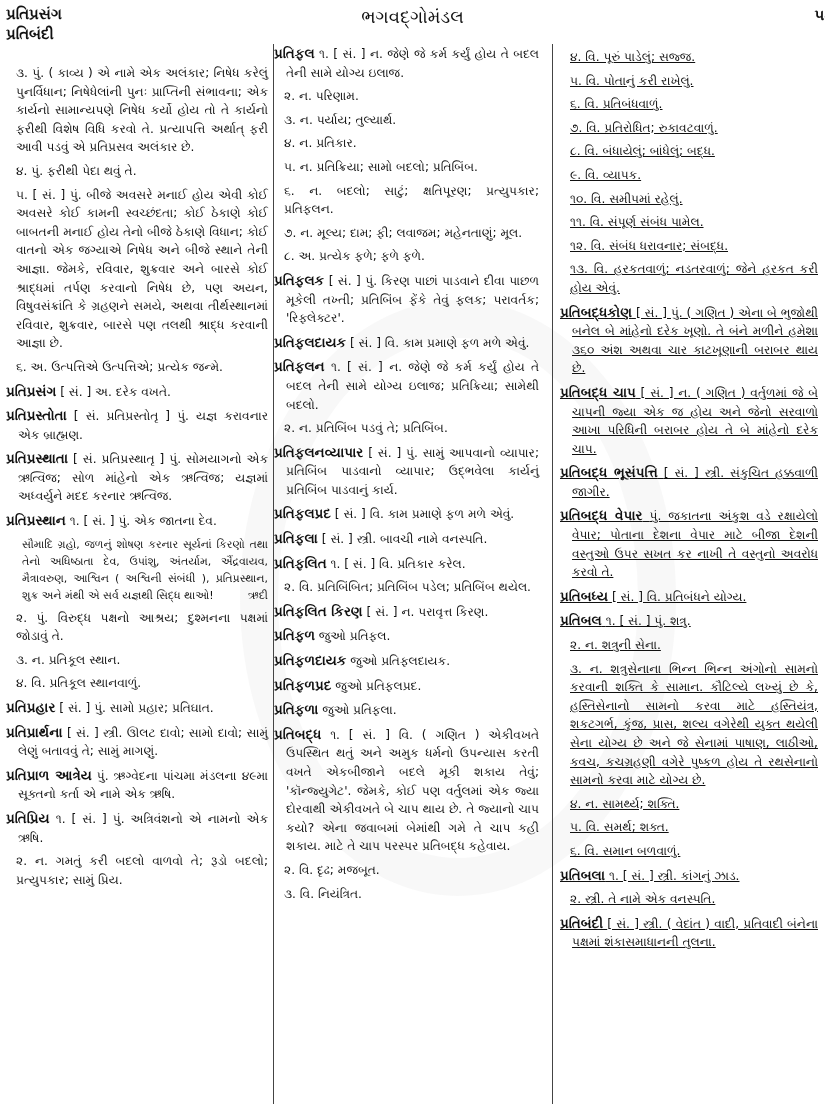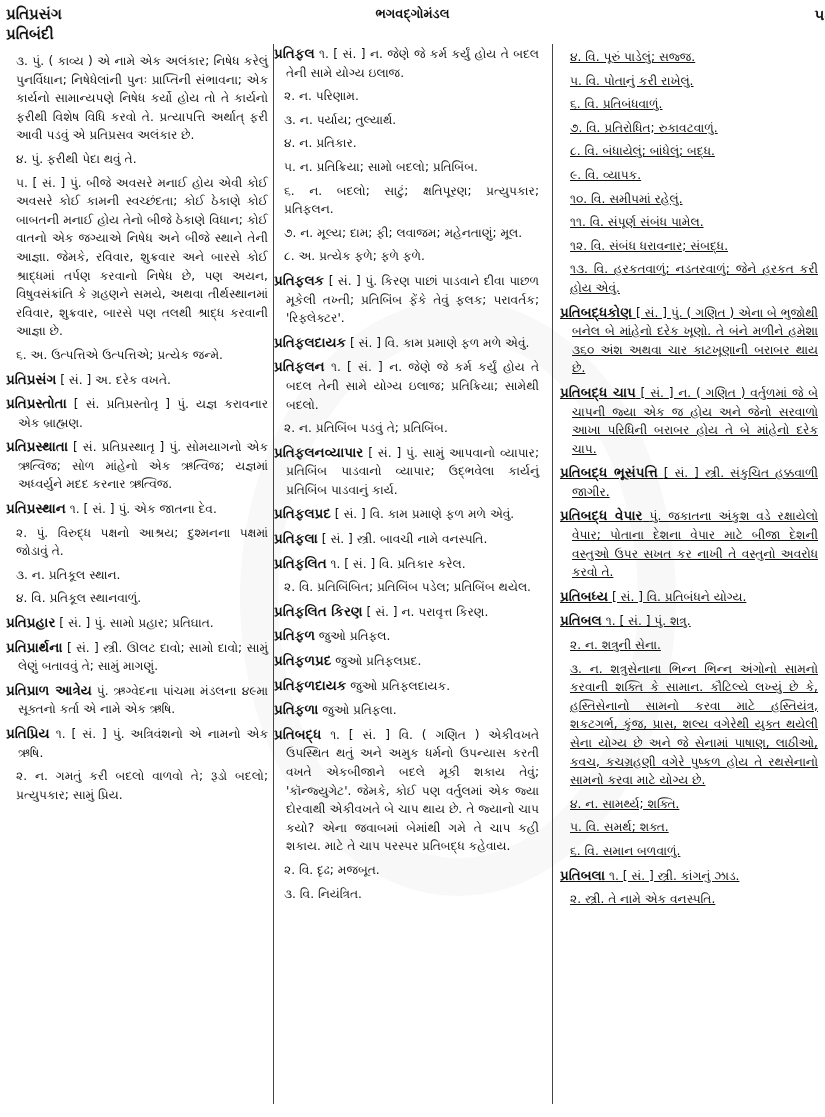--- a/index.html
+++ b/index.html
@@ -1,21 +1,21 @@
 <!DOCTYPE html>
 <html><head>
 <meta charset="utf-8">
 <style>
   html, body { margin:0; padding:0; background:#ffffff; }
   body { width:825px; height:1117px; overflow:hidden; position:relative; color:#111; font-family:"DejaVu Sans", sans-serif; }
   .page { position:absolute; left:0; top:0; width:825px; height:979px;padding-left:35px; }
   .hdr-left { position:absolute; left:6px; top:4px; font-size:15px; font-weight:bold; line-height:20px; }
-  .hdr-center { position:absolute; left:0; width:825px; top:6px; text-align:center; font-size:13px; font-weight:bold; }
+  .hdr-center { position:absolute; left:0; width:825px; top:6px; text-align:center; font-size:18px; font-weight:normal; }
   .hdr-right { position:absolute; right:10px; top:6px; font-size:15px; font-weight:bold;text-align:center; }
-  .col { position:absolute; top:52px; font-size:12.2px; line-height:18.6px; text-align:justify; }
+  .col { position:absolute; top:64px; font-size:12.2px; line-height:18.6px; text-align:justify; }
   .col1 { left:6px; width:262px; }
   .col2 { left:274px; width:265px; top:44px; }
   .col3 { left:560px; width:258px; top:48px;text-decoration:underline; }
   .divider { position:absolute; width:1px; background:#444; }
   .div1 { left:273px; top:44px; height:1060px; }
   .div2 { left:552px; top:44px; height:1060px; }
   .entry { margin:0 0 5px 0; }
   .entry .hw { font-weight:bold; font-size:13.5px; }
   .sense { margin:0 0 5px 0; padding-left:0; }
   .ind { padding-left:10px; }
@@ -42,20 +42,21 @@
 
   <div class="col col1" id="col1">
       <div class="sense ind">૩. પું. ( કાવ્ય ) એ નામે એક અલંકાર; નિષેધ કરેલું પુનર્વિધાન; નિષેધેલાંની પુનઃ પ્રાપ્તિની સંભાવના; એક કાર્યનો સામાન્યપણે નિષેધ કર્યો હોય તો તે કાર્યનો ફરીથી વિશેષ વિધિ કરવો તે. પ્રત્યાપત્તિ અર્થાત્ ફરી આવી પડવું એ પ્રતિપ્રસવ અલંકાર છે.</div>
       <div class="sense ind">૪. પું. ફરીથી પેદા થવું તે.</div>
       <div class="sense ind">૫. [ સં. ] પું. બીજે અવસરે મનાઈ હોય એવી કોઈ અવસરે કોઈ કામની સ્વચ્છંદતા; કોઈ ઠેકાણે કોઈ બાબતની મનાઈ હોય તેનો બીજે ઠેકાણે વિધાન; કોઈ વાતનો એક જગ્યાએ નિષેધ અને બીજે સ્થાને તેની આજ્ઞા. જેમકે, રવિવાર, શુક્રવાર અને બારસે કોઈ શ્રાદ્ધમાં તર્પણ કરવાનો નિષેધ છે, પણ અયન, વિષુવસંક્રાંતિ કે ગ્રહણને સમયે, અથવા તીર્થસ્થાનમાં રવિવાર, શુક્રવાર, બારસે પણ તલથી શ્રાદ્ધ કરવાની આજ્ઞા છે.</div>
       <div class="sense ind">૬. અ. ઉત્પત્તિએ ઉત્પત્તિએ; પ્રત્યેક જન્મે.</div>
       <div class="entry hang"><span class="hw">પ્રતિપ્રસંગ</span> <span>[ સં. ] અ. દરેક વખતે.</span></div>
       <div class="entry hang"><span class="hw">પ્રતિપ્રસ્તોતા</span> <span>[ સં. પ્રતિપ્રસ્તોતૃ ] પું. યજ્ઞ કરાવનાર એક બ્રાહ્મણ.</span></div>
       <div class="entry hang"><span class="hw">પ્રતિપ્રસ્થાતા</span> <span>[ સં. પ્રતિપ્રસ્થાતૃ ] પું. સોમયાગનો એક ઋત્વિજ; સોળ માંહેનો એક ઋત્વિજ; યજ્ઞમાં અધ્વર્યુને મદદ કરનાર ઋત્વિજ.</span></div>
       <div class="entry hang"><span class="hw">પ્રતિપ્રસ્થાન</span> <span>૧. [ સં. ] પું. એક જાતના દેવ.</span></div>
+      <div class="quote"><span>સૌમાદિ ગ્રહો, જળનું શોષણ કરનાર સૂર્યનાં કિરણો તથા તેનો અધિષ્ઠાતા દેવ, ઉપાંશુ, અંતર્યામ, ઐંદ્રવાયવ, મૈત્રાવરુણ, આશ્વિન ( અશ્વિની સંબંધી ), પ્રતિપ્રસ્થાન, શુક્ર અને મંથી એ સર્વ યજ્ઞથી સિદ્ધ થાઓ!</span><span class="author">ઋદી</span><div style="clear: both;"></div></div>
       <div class="sense ind">૨. પું. વિરુદ્ધ પક્ષનો આશ્રય; દુશ્મનના પક્ષમાં જોડાવું તે.</div>
       <div class="sense ind">૩. ન. પ્રતિકૂલ સ્થાન.</div>
       <div class="sense ind">૪. વિ. પ્રતિકૂલ સ્થાનવાળું.</div>
       <div class="entry hang"><span class="hw">પ્રતિપ્રહાર</span> <span>[ સં. ] પું. સામો પ્રહાર; પ્રતિઘાત.</span></div>
       <div class="entry hang"><span class="hw">પ્રતિપ્રાર્થના</span> <span>[ સં. ] સ્ત્રી. ઊલટ દાવો; સામો દાવો; સામું લેણું બતાવવું તે; સામું માગણું.</span></div>
       <div class="entry hang"><span class="hw">પ્રતિપ્રાળ આત્રેય</span> <span>પું. ઋગ્વેદના પાંચમા મંડલના ૪૯મા સૂક્તનો કર્તા એ નામે એક ઋષિ.</span></div>
       <div class="entry hang"><span class="hw">પ્રતિપ્રિય</span> <span>૧. [ સં. ] પું. અત્રિવંશનો એ નામનો એક ઋષિ.</span></div>
       <div class="sense ind">૨. ન. ગમતું કરી બદલો વાળવો તે; રૂડો બદલો; પ્રત્યુપકાર; સામું પ્રિય.</div>
     </div>
   <div class="col col2" id="col2">
@@ -71,22 +72,22 @@
       <div class="entry hang"><span class="hw">પ્રતિફલદાયક</span> <span>[ સં. ] વિ. કામ પ્રમાણે ફળ મળે એવું.</span></div>
       <div class="entry hang"><span class="hw">પ્રતિફલન</span> <span>૧. [ સં. ] ન. જેણે જે કર્મ કર્યું હોય તે બદલ તેની સામે યોગ્ય ઇલાજ; પ્રતિક્રિયા; સામેથી બદલો.</span></div>
       <div class="sense ind">૨. ન. પ્રતિબિંબ પડવું તે; પ્રતિબિંબ.</div>
       <div class="entry hang"><span class="hw">પ્રતિફલનવ્યાપાર</span> <span>[ સં. ] પું. સામું આપવાનો વ્યાપાર; પ્રતિબિંબ પાડવાનો વ્યાપાર; ઉદ્ભવેલા કાર્યનું પ્રતિબિંબ પાડવાનું કાર્ય.</span></div>
       <div class="entry hang"><span class="hw">પ્રતિફલપ્રદ</span> <span>[ સં. ] વિ. કામ પ્રમાણે ફળ મળે એવું.</span></div>
       <div class="entry hang"><span class="hw">પ્રતિફલા</span> <span>[ સં. ] સ્ત્રી. બાવચી નામે વનસ્પતિ.</span></div>
       <div class="entry hang"><span class="hw">પ્રતિફલિત</span> <span>૧. [ સં. ] વિ. પ્રતિકાર કરેલ.</span></div>
       <div class="sense ind">૨. વિ. પ્રતિબિંબિત; પ્રતિબિંબ પડેલ; પ્રતિબિંબ થયેલ.</div>
       <div class="entry hang"><span class="hw">પ્રતિફલિત કિરણ</span> <span>[ સં. ] ન. પરાવૃત્ત કિરણ.</span></div>
       <div class="entry hang"><span class="hw">પ્રતિફળ</span> <span>જુઓ પ્રતિફલ.</span></div>
+      <div class="entry hang"><span class="hw">પ્રતિફળદાયક</span> <span>જુઓ પ્રતિફલદાયક.</span></div>
       <div class="entry hang"><span class="hw">પ્રતિફળપ્રદ</span> <span>જુઓ પ્રતિફલપ્રદ.</span></div>
-      <div class="entry hang"><span class="hw">પ્રતિફળદાયક</span> <span>જુઓ પ્રતિફલદાયક.</span></div>
       <div class="entry hang"><span class="hw">પ્રતિફળા</span> <span>જુઓ પ્રતિફલા.</span></div>
       <div class="entry hang"><span class="hw">પ્રતિબદ્ધ</span> <span>૧. [ સં. ] વિ. ( ગણિત ) એકીવખતે ઉપસ્થિત થતું અને અમુક ધર્મનો ઉપન્યાસ કરતી વખતે એકબીજાને બદલે મૂકી શકાય તેવું; 'કૉન્જ્યુગેટ'. જેમકે, કોઈ પણ વર્તુલમાં એક જ્યા દોરવાથી એકીવખતે બે ચાપ થાય છે. તે જ્યાનો ચાપ કયો? એના જવાબમાં બેમાંથી ગમે તે ચાપ કહી શકાય. માટે તે ચાપ પરસ્પર પ્રતિબદ્ધ કહેવાય.</span></div>
       <div class="sense ind">૨. વિ. દૃઢ; મજબૂત.</div>
       <div class="sense ind">૩. વિ. નિયંત્રિત.</div>
     </div>
   <div class="col col3" id="col3">
       <div class="sense ind">૪. વિ. પૂરું પાડેલું; સજ્જ.</div>
       <div class="sense ind">૫. વિ. પોતાનું કરી રાખેલું.</div>
       <div class="sense ind">૬. વિ. પ્રતિબંધવાળું.</div>
       <div class="sense ind">૭. વિ. પ્રતિરોધિત; રુકાવટવાળું.</div>
@@ -102,14 +103,15 @@
       <div class="entry hang"><span class="hw">પ્રતિબદ્ધ વેપાર</span> <span>પું. જકાતના અંકુશ વડે રક્ષાયેલો વેપાર; પોતાના દેશના વેપાર માટે બીજા દેશની વસ્તુઓ ઉપર સખત કર નાખી તે વસ્તુનો અવરોધ કરવો તે.</span></div>
       <div class="entry hang"><span class="hw">પ્રતિબધ્ય</span> <span>[ સં. ] વિ. પ્રતિબંધને યોગ્ય.</span></div>
       <div class="entry hang"><span class="hw">પ્રતિબલ</span> <span>૧. [ સં. ] પું. શત્રુ.</span></div>
       <div class="sense ind">૨. ન. શત્રુની સેના.</div>
       <div class="sense ind">૩. ન. શત્રુસેનાના ભિન્ન ભિન્ન અંગોનો સામનો કરવાની શક્તિ કે સામાન. કૌટિલ્યે લખ્યું છે કે, હસ્તિસેનાનો સામનો કરવા માટે હસ્તિયંત્ર, શકટગર્ભ, કુંજ, પ્રાસ, શલ્ય વગેરેથી યુક્ત થયેલી સેના યોગ્ય છે અને જે સેનામાં પાષાણ, લાઠીઓ, કવચ, કચગ્રહણી વગેરે પુષ્કળ હોય તે રથસેનાનો સામનો કરવા માટે યોગ્ય છે.</div>
       <div class="sense ind">૪. ન. સામર્થ્ય; શક્તિ.</div>
       <div class="sense ind">૫. વિ. સમર્થ; શક્ત.</div>
       <div class="sense ind">૬. વિ. સમાન બળવાળું.</div>
       <div class="entry hang"><span class="hw">પ્રતિબલા</span> <span>૧. [ સં. ] સ્ત્રી. કાંગનું ઝાડ.</span></div>
       <div class="sense ind">૨. સ્ત્રી. તે નામે એક વનસ્પતિ.</div>
+      <div class="entry hang"><span class="hw">પ્રતિબંદી</span> <span>[ સં. ] સ્ત્રી. ( વેદાંત ) વાદી, પ્રતિવાદી બંનેના પક્ષમાં શંકાસમાધાનની તુલના.</span></div>
     </div>
 </div>
 
 </body></html>

